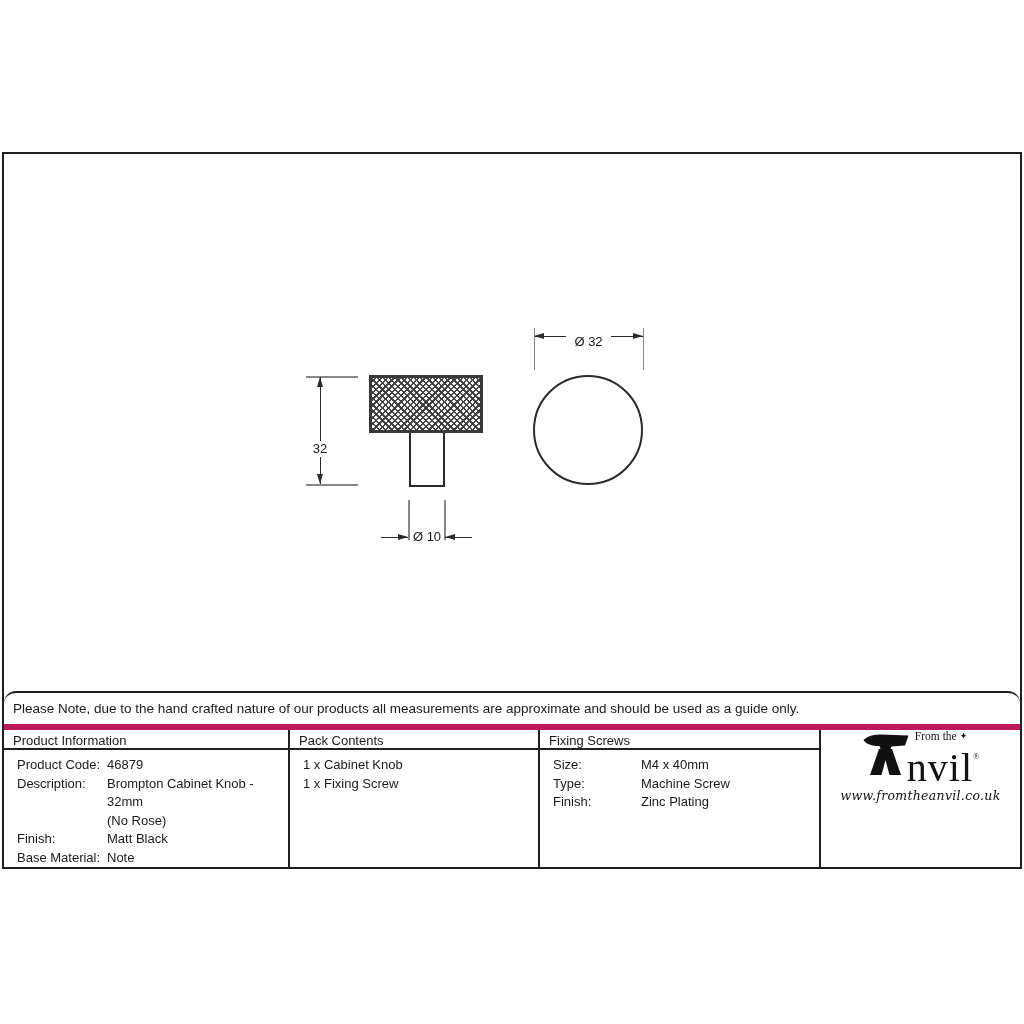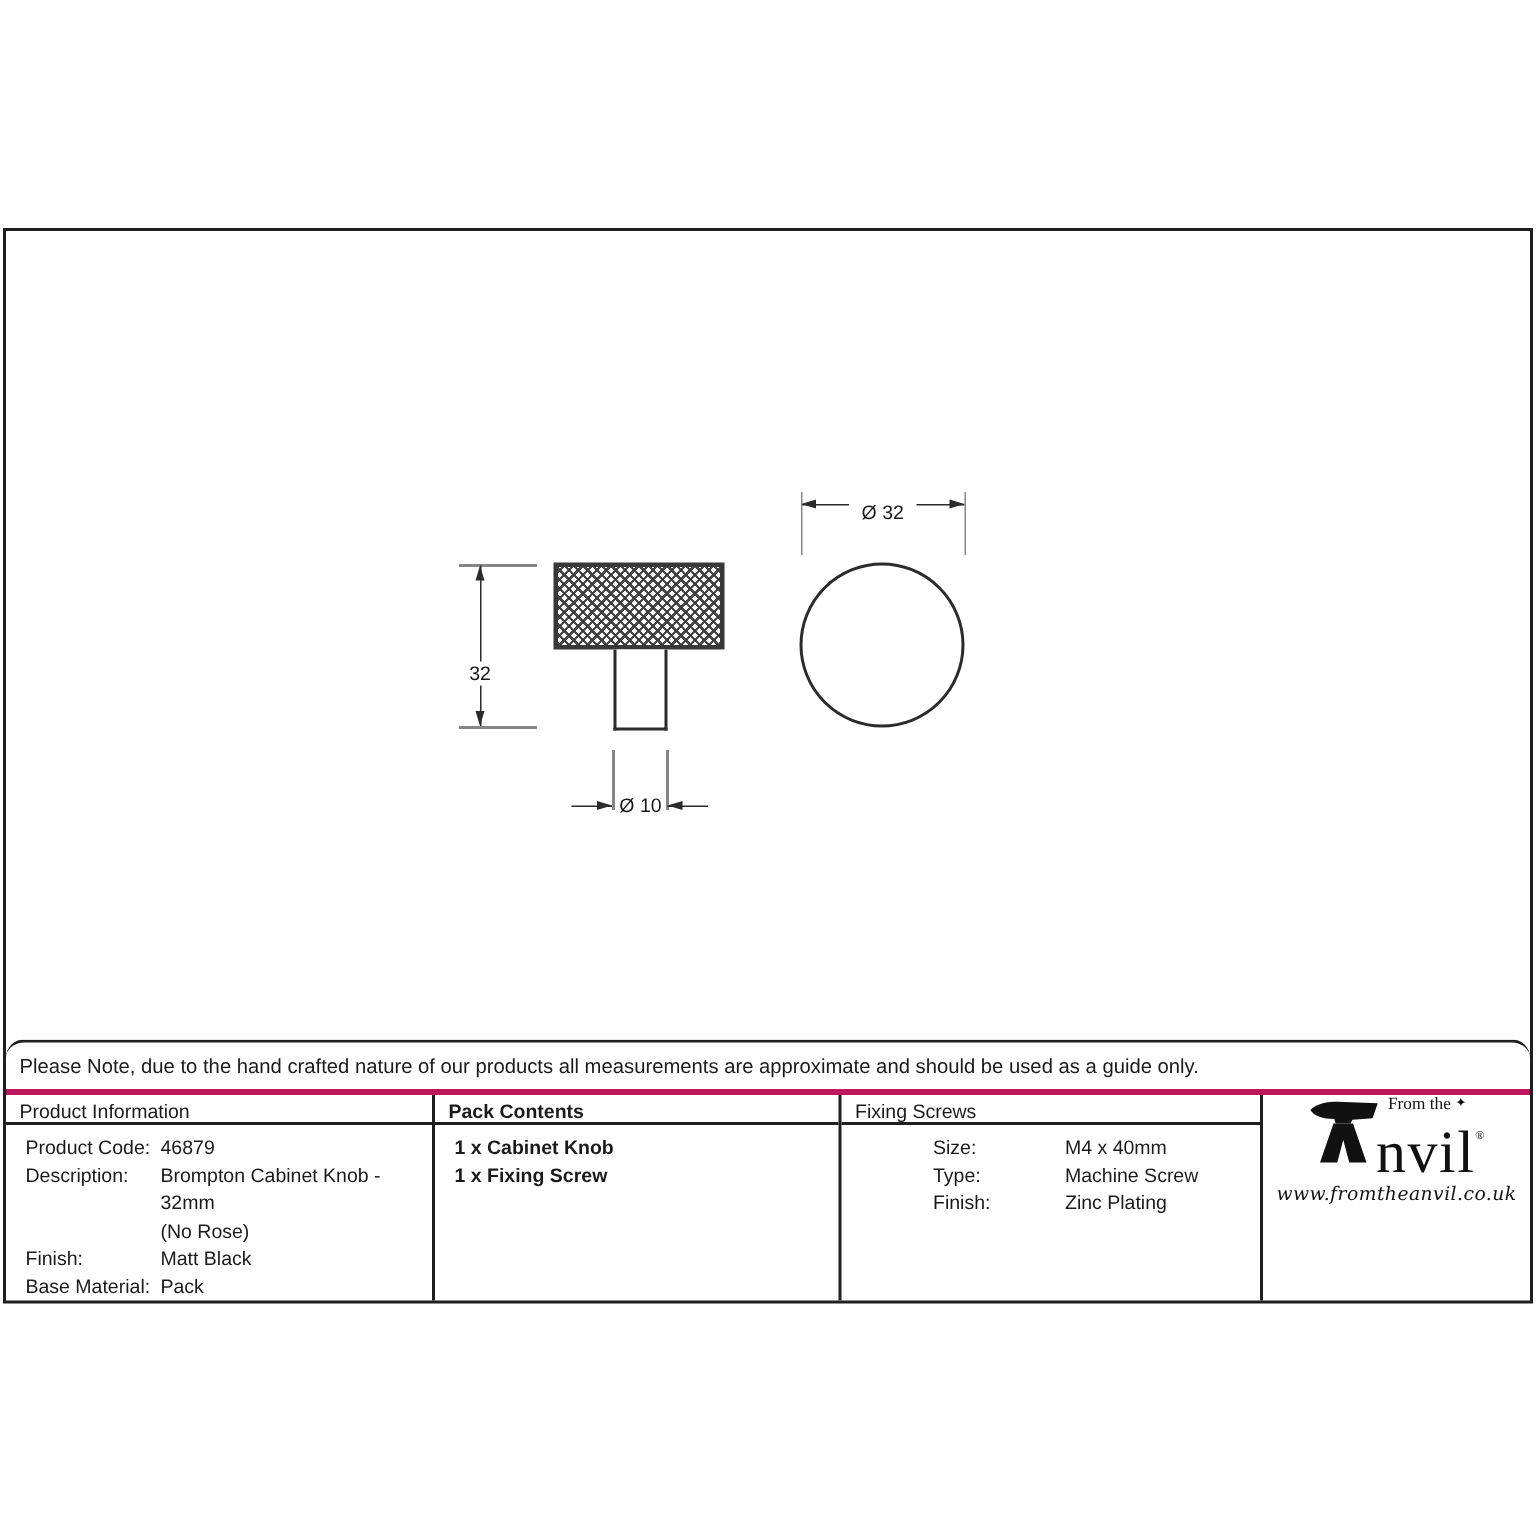--- a/index.html
+++ b/index.html
@@ -64,33 +64,33 @@
   .arr-right-t { left:629px; top:179px; width:0; height:0;
     border-top:3.5px solid transparent; border-bottom:3.5px solid transparent;
     border-left:10px solid #2b2b2b; }
   .label-o32 { left:562px; top:180px; width:45px; }
 
   
   .note-bar { flex:0 0 33px; border-top:2px solid #1f1f1f;
     font-size:13.5px; display:flex; align-items:center; padding-left:9px;border-radius:12px; }
 
   
-  .spec-table { flex:0 0 121px; border-top:4px solid #be185d; display:flex; }
+  .spec-table { flex:0 0 121px; border-top:6px solid #be185d; display:flex; }
   .col { height:100%; }
   .col + .col { border-left:2px solid #1f1f1f; }
   .col-1 { width:284px; }
-  .col-2 { width:271px;font-weight:bold; }
+  .col-2 { width:250px; }
   .col-3 { width:281px; }
   .col-4 { flex:1 1 auto; display:flex; align-items:flex-start; justify-content:center; }
   .col-header { height:20px; border-bottom:2px solid #1f1f1f;
     font-size:13px; padding:3px 0 0 9px; }
   .col-body { padding:6px 0 0 13px; font-size:13px; line-height:18.5px; }
   .spec-row { display:flex; }
   .spec-label { width:90px; flex:0 0 auto; }
-  .col-3 .spec-label { width:88px;margin-left:48px; }
+  .col-3 .spec-label { width:88px; }
   .pack-item { display:block; }
 
   
   .logo { text-align:center; padding-bottom:4px; }
   .logo-top { display:flex; align-items:flex-start; justify-content:center; }
   .anvil-glyph { width:48px; height:44px; margin-top:3px; flex:0 0 auto; }
   .logo-right { text-align:left; margin-left:-3px; }
   .from-the { font-family:"Liberation Serif","DejaVu Serif",serif; font-size:11.5px;
     color:#111; white-space:nowrap; padding-left:8px; }
   .diamond { font-size:9px; vertical-align:1px; padding-left:3px; }
@@ -155,21 +155,21 @@
           <div class="spec-row">
             <span class="spec-label"></span>
             <span class="spec-value">(No Rose)</span>
           </div>
           <div class="spec-row">
             <span class="spec-label">Finish:</span>
             <span class="spec-value">Matt Black</span>
           </div>
           <div class="spec-row">
             <span class="spec-label">Base Material:</span>
-            <span class="spec-value">Pack</span>
+            <span class="spec-value">Note</span>
           </div>
         </div>
       </div>
 
       <div class="col col-2">
         <div class="col-header">Pack Contents</div>
         <div class="col-body">
           <span class="pack-item">1 x Cabinet Knob</span>
           <span class="pack-item">1 x Fixing Screw</span>
         </div>

